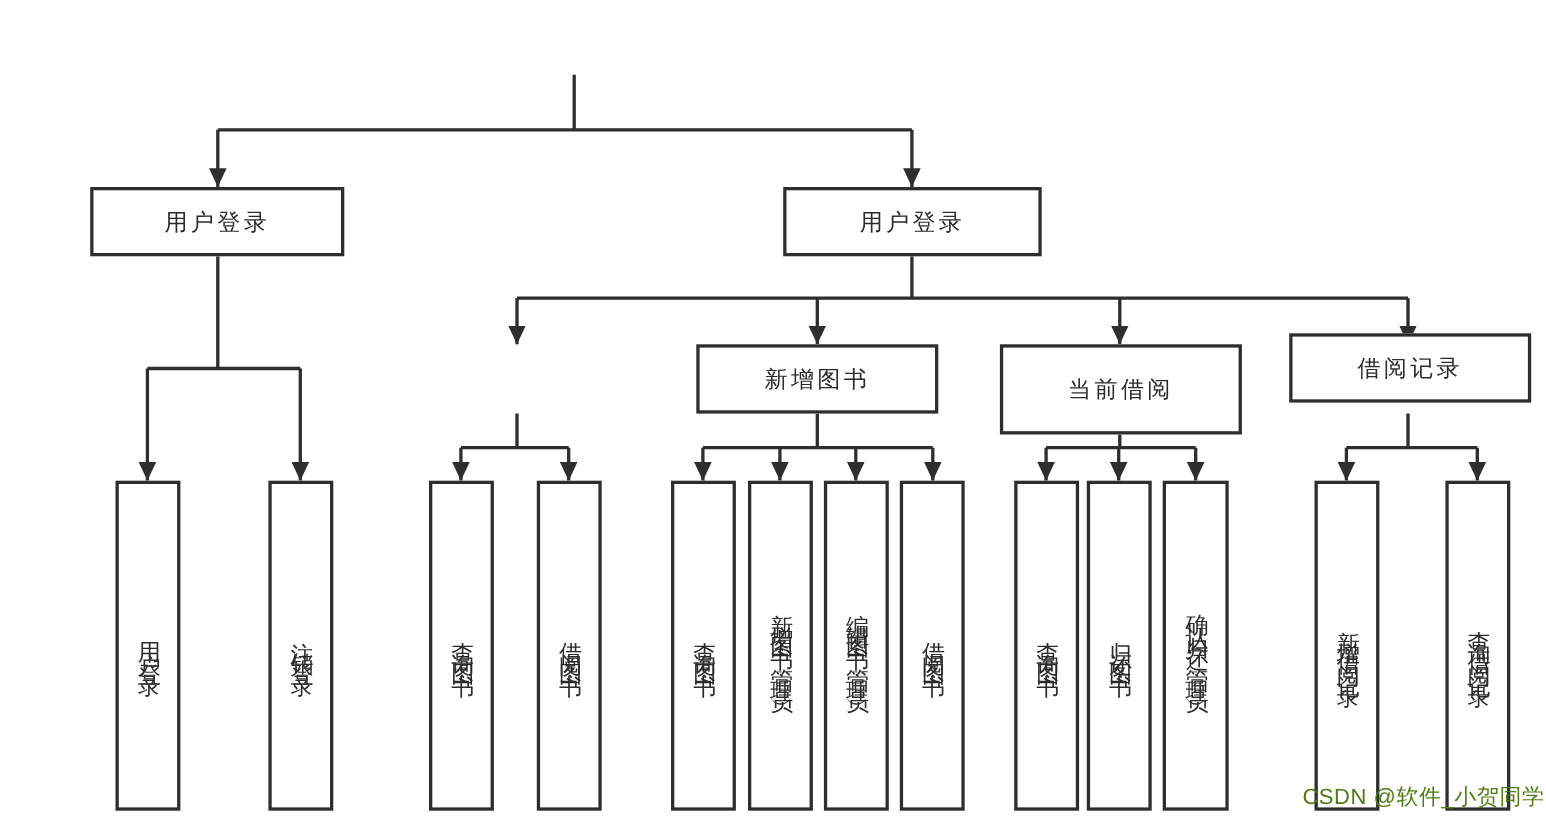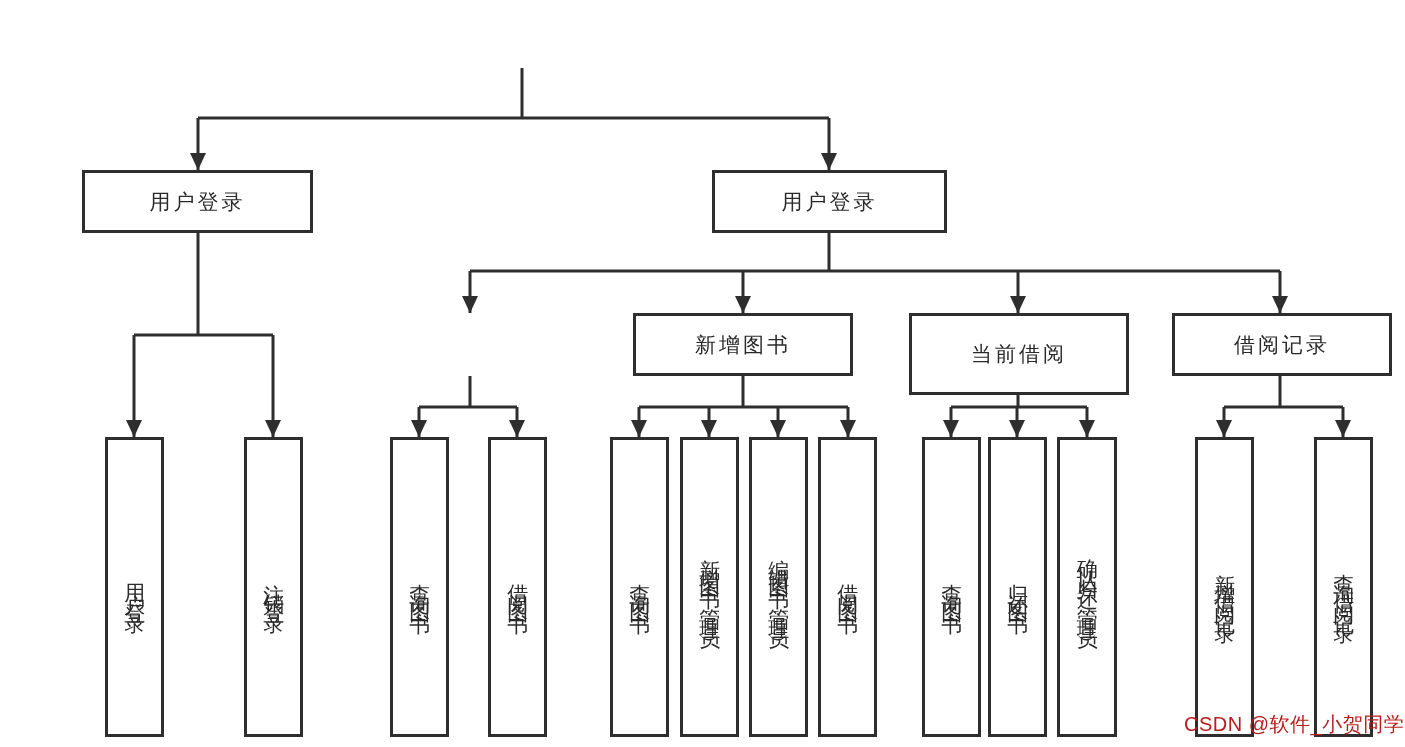--- a/index.html
+++ b/index.html
@@ -36,21 +36,21 @@
     font-size: 21px;
     letter-spacing: 10px;
     line-height: 1.25;
     color: #2a2a2a;
   }
   .watermark {
     position: absolute;
     left: 1184px;
     top: 711px;
     font-size: 20px;
-    color: #b91c1c;
+    color: #4d7c0f;
     letter-spacing: 0.5px;
     white-space: nowrap;
     z-index: 3;
   }
 </style>
 </head>
 <body>
 
 <div class="stage">
 
@@ -116,21 +116,21 @@
   <div class="box h" style="left:712px;top:170px;width:235px;height:63px">
     <span>用户登录</span>
   </div>
 
   <div class="box h" style="left:633px;top:313px;width:220px;height:63px">
     <span>新增图书</span>
   </div>
   <div class="box h" style="left:909px;top:313px;width:220px;height:82px">
     <span>当前借阅</span>
   </div>
-  <div class="box h" style="left:1172px;top:313px;width:220px;height:63px">
+  <div class="box h" style="left:1172px;top:303px;width:220px;height:63px">
     <span>借阅记录</span>
   </div>
 
   <div class="box v" style="left:105px;top:437px;width:59px;height:300px">
     <span>用户登录</span>
   </div>
   <div class="box v" style="left:244px;top:437px;width:59px;height:300px">
     <span>注销登录</span>
   </div>
 

